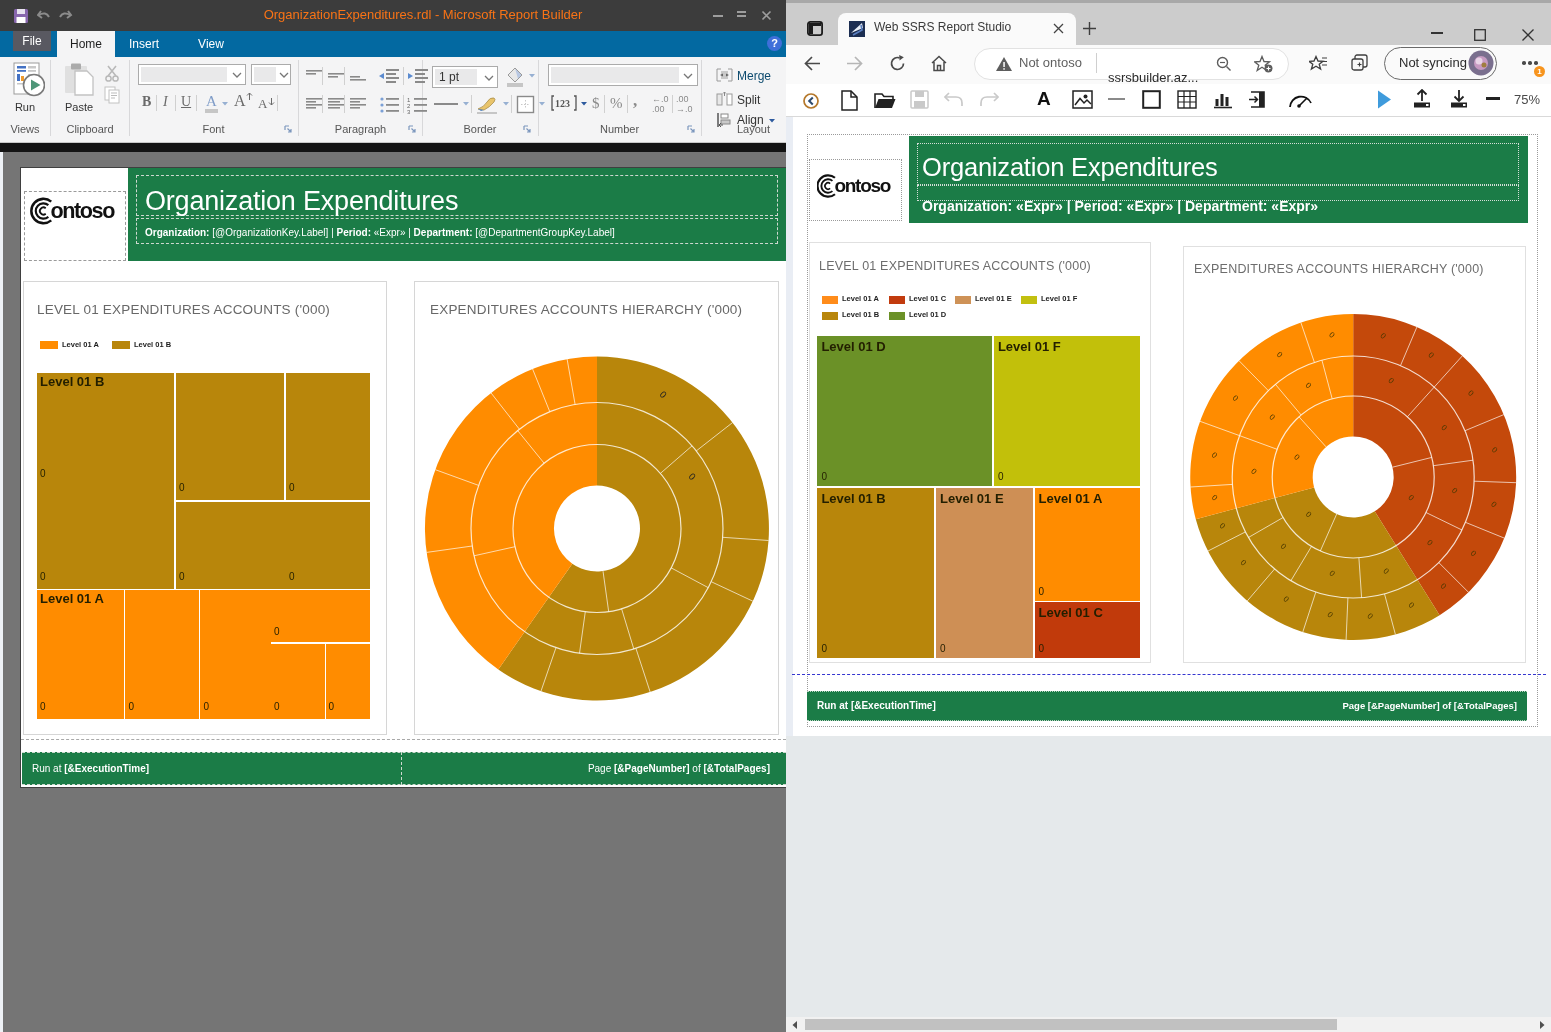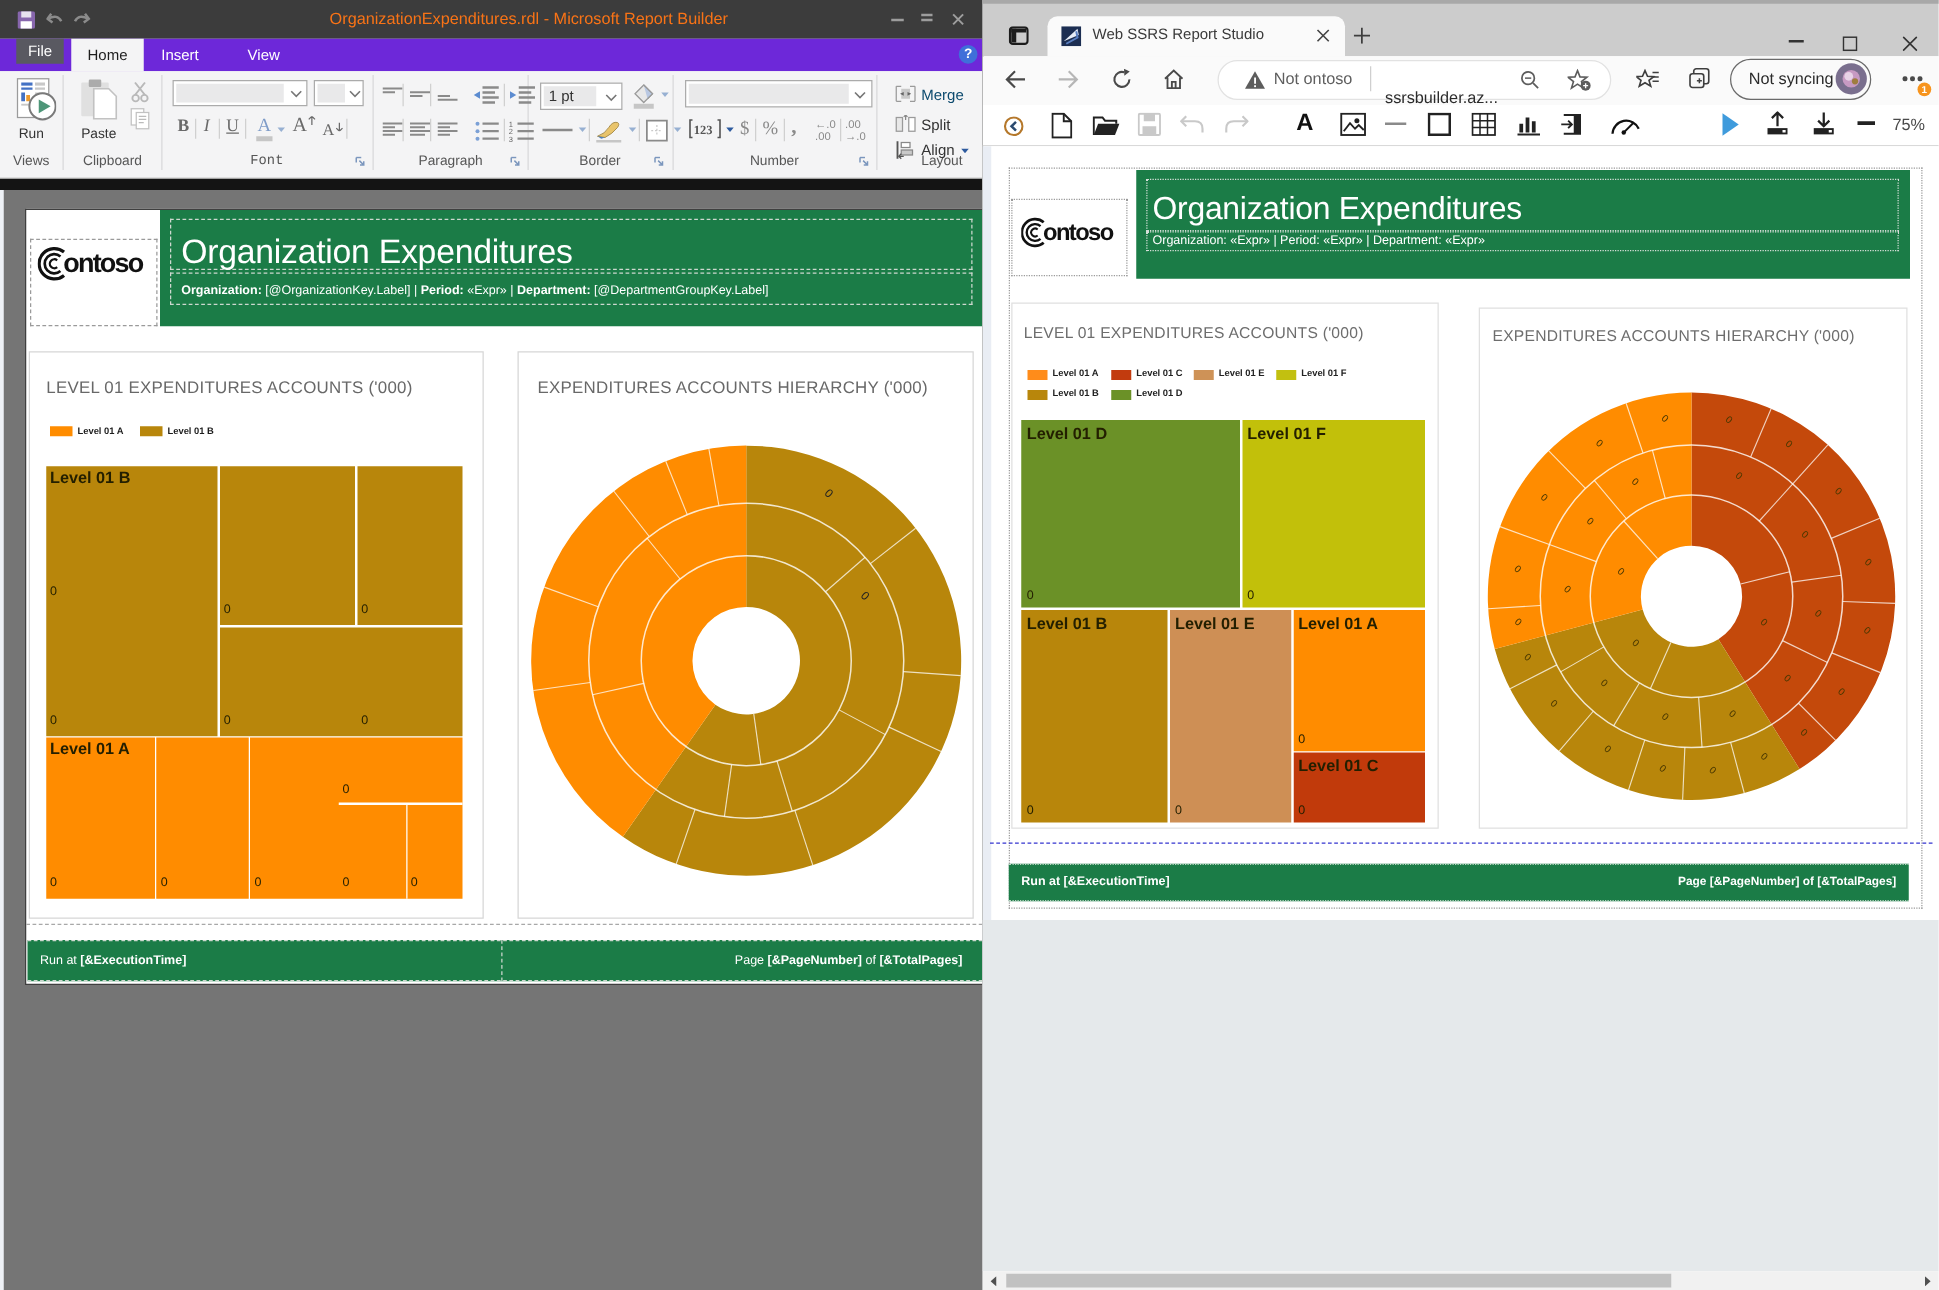--- a/index.html
+++ b/index.html
@@ -24,37 +24,37 @@
     <path d="M11.5 7 Q4 3 1 9" fill="none" stroke="#8b8b8b" stroke-width="2"></path>
   </svg>
   <div class="abs" style="left:30px;top:7px;width:786px;text-align:center;font-size:13px;color:#f97316;">OrganizationExpenditures.rdl - Microsoft Report Builder</div>
   <div class="abs" style="left:713px;top:15px;width:10px;height:1.5px;background:#9d9d9d;"></div>
   <div class="abs" style="left:737px;top:11px;width:9px;height:1.5px;background:#9d9d9d;"></div>
   <div class="abs" style="left:737px;top:14.5px;width:9px;height:2.5px;background:#9d9d9d;"></div>
   <svg class="abs" style="left:761px;top:10px;" width="11" height="11" viewBox="0 0 11 11">
    <path d="M1.5 1.5 L9.5 9.5 M9.5 1.5 L1.5 9.5" stroke="#9d9d9d" stroke-width="1.6"></path>
   </svg>
 </div>
-<div class="abs" style="left:0;top:31px;width:786px;height:26px;background:#6d28d9;">
+<div class="abs" style="left:0;top:31px;width:786px;height:26px;background:#0369a1;">
   <div class="abs" style="left:13px;top:0px;width:38px;height:20px;background:#595961;color:#fff;font-size:12px;text-align:center;line-height:20px;">File</div>
   <div class="abs" style="left:57px;top:0px;width:58px;height:26px;background:#f4f4f5;color:#1e1e1e;font-size:12px;text-align:center;line-height:26px;">Home</div>
   <div class="abs" style="left:115px;top:0px;width:58px;height:26px;color:#fff;font-size:12px;text-align:center;line-height:26px;">Insert</div>
   <div class="abs" style="left:186px;top:0px;width:50px;height:26px;color:#fff;font-size:12px;text-align:center;line-height:26px;">View</div>
   <div class="abs" style="left:767px;top:5px;width:15px;height:15px;border-radius:50%;background:#3f6fd9;color:#fff;font-size:11px;font-weight:bold;text-align:center;line-height:15px;">?</div>
 </div>
     <div class="abs" style="left:0;top:57px;width:786px;height:86px;background:#f4f4f5;border-bottom:1px solid #c8c8c8;">
       <div class="abs" style="left:50px;top:3px;width:1px;height:76px;background:#d8d8da;"></div>
       <div class="abs" style="left:129px;top:3px;width:1px;height:76px;background:#d8d8da;"></div>
       <div class="abs" style="left:298px;top:3px;width:1px;height:76px;background:#d8d8da;"></div>
       <div class="abs" style="left:422px;top:3px;width:1px;height:76px;background:#d8d8da;"></div>
       <div class="abs" style="left:538px;top:3px;width:1px;height:76px;background:#d8d8da;"></div>
       <div class="abs" style="left:701px;top:3px;width:1px;height:76px;background:#d8d8da;"></div>
       <div class="abs" style="left:0px;top:66px;width:50px;text-align:center;font-size:11px;color:#565656;">Views</div>
       <div class="abs" style="left:50px;top:66px;width:80px;text-align:center;font-size:11px;color:#565656;">Clipboard</div>
-      <div class="abs" style="left:129px;top:66px;width:169px;text-align:center;font-size:11px;color:#565656;font-family:Liberation Mono, monospace;">Font</div>
+      <div class="abs" style="left:129px;top:66px;width:169px;text-align:center;font-size:11px;color:#565656;">Font</div>
       <div class="abs" style="left:298px;top:66px;width:125px;text-align:center;font-size:11px;color:#565656;">Paragraph</div>
       <div class="abs" style="left:422px;top:66px;width:116px;text-align:center;font-size:11px;color:#565656;">Border</div>
       <div class="abs" style="left:538px;top:66px;width:163px;text-align:center;font-size:11px;color:#565656;">Number</div>
       <div class="abs" style="left:701px;top:66px;width:85px;text-align:center;font-size:11px;color:#565656;margin-left:10px;">Layout</div>
       <svg class="abs" style="left:284px;top:68px;" width="9" height="9" viewBox="0 0 9 9">
         <path d="M1 1 L5 1 M1 1 L1 5 M3.5 3.5 L7 7 M7 4 L7 7 L4 7" stroke="#7b96bd" stroke-width="1.2" fill="none"></path>
       </svg>
       <svg class="abs" style="left:408px;top:68px;" width="9" height="9" viewBox="0 0 9 9">
         <path d="M1 1 L5 1 M1 1 L1 5 M3.5 3.5 L7 7 M7 4 L7 7 L4 7" stroke="#7b96bd" stroke-width="1.2" fill="none"></path>
       </svg>
@@ -522,21 +522,21 @@
     <svg class="abs" style="left:31px;top:170px;" width="76" height="32" viewBox="0 0 96 40">
   <path d="M 22.7 9.6 A 13.5 13.5 0 1 0 22.7 30.4" fill="none" stroke="#111" stroke-width="2.8"></path>
   <path d="M 19.5 13.5 A 8.5 8.5 0 1 0 19.5 26.5" fill="none" stroke="#111" stroke-width="2.4"></path>
   <path d="M 16.6 16.9 A 4 4 0 1 0 16.6 23.1" fill="none" stroke="#111" stroke-width="2"></path>
   <text x="22" y="27.5" font-size="24" font-weight="bold" fill="#111" font-family="Liberation Sans" textLength="72">ontoso</text>
 </svg>
     <div class="abs" style="left:123px;top:136px;width:619px;height:87px;background:#1b7c47;"></div>
     <div class="abs" style="left:131px;top:143px;width:602px;height:42px;border:1px dotted #d5ded8;"></div>
     <div class="abs" style="left:136px;top:153px;font-size:25.5px;color:#fff;letter-spacing:-0.2px;">Organization Expenditures</div>
     <div class="abs" style="left:131px;top:185px;width:602px;height:16px;border:1px dotted #d5ded8;"></div>
-    <div class="abs" style="left:136px;top:187px;font-size:10px;font-weight:normal;color:#fff;">Organization: «Expr» | Period: «Expr» | Department: «Expr»</div>
+    <div class="abs" style="left:136px;top:198px;font-size:14px;font-weight:bold;color:#fff;">Organization: «Expr» | Period: «Expr» | Department: «Expr»</div>
     <div class="abs" style="left:23px;top:242px;width:341.5px;height:421px;background:#fff;border:1px solid #e0e0e0;"></div>
     <div class="abs" style="left:33px;top:259px;font-size:12.5px;color:#6d6d6d;letter-spacing:0.2px;white-space:nowrap;">LEVEL 01 EXPENDITURES ACCOUNTS ('000)</div>
     <div class="abs" style="left:36px;top:296px;width:16px;height:8px;background:#ff8c1a;"></div>
     <div class="abs" style="left:56px;top:294px;font-size:7.5px;font-weight:bold;color:#222;">Level 01 A</div>
     <div class="abs" style="left:103px;top:296px;width:16px;height:8px;background:#c23b0e;"></div>
     <div class="abs" style="left:123px;top:294px;font-size:7.5px;font-weight:bold;color:#222;">Level 01 C</div>
     <div class="abs" style="left:169px;top:296px;width:16px;height:8px;background:#ce9257;"></div>
     <div class="abs" style="left:189px;top:294px;font-size:7.5px;font-weight:bold;color:#222;">Level 01 E</div>
     <div class="abs" style="left:235px;top:296px;width:16px;height:8px;background:#c2c010;"></div>
     <div class="abs" style="left:255px;top:294px;font-size:7.5px;font-weight:bold;color:#222;">Level 01 F</div>

